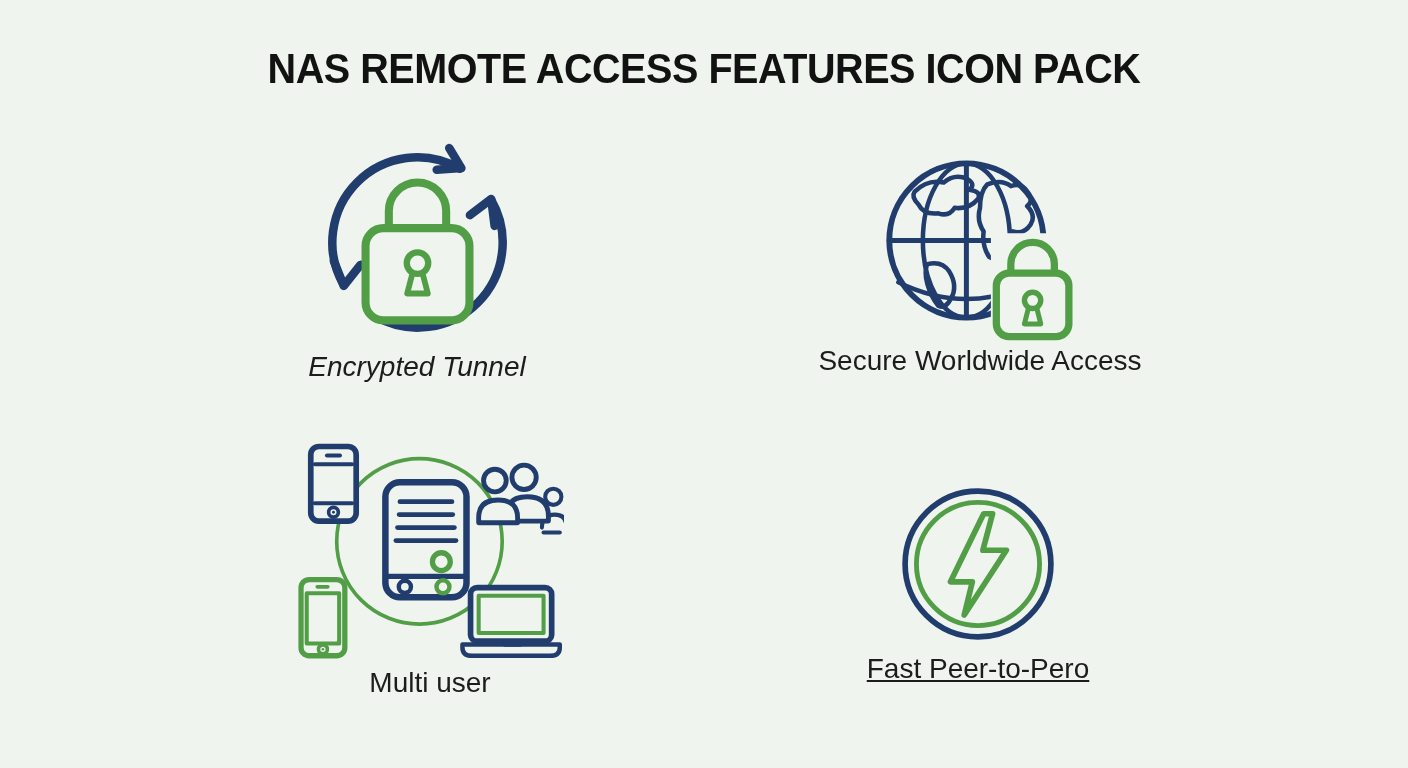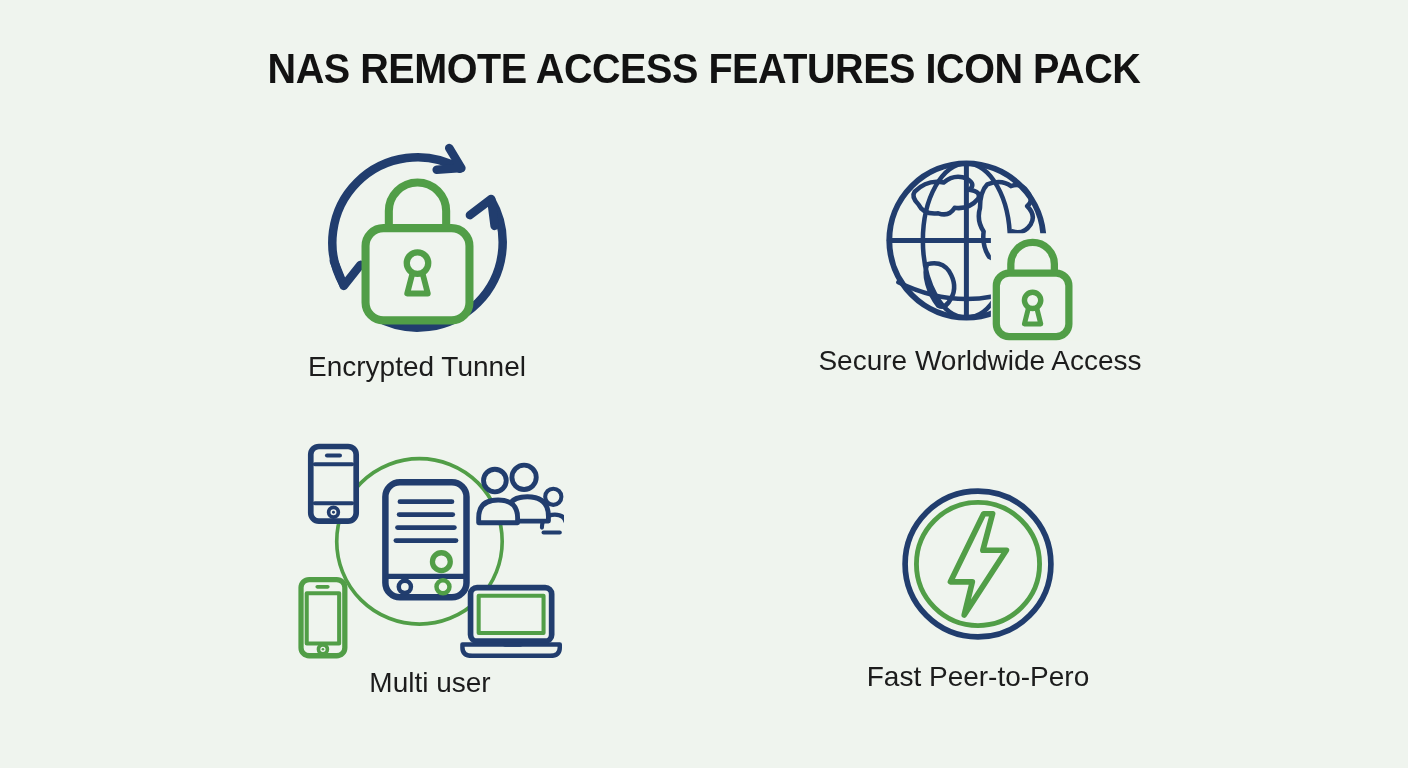--- a/index.html
+++ b/index.html
@@ -17,32 +17,32 @@
     color:#121212;
     letter-spacing:-0.5px;
     transform:scaleX(0.92);
     transform-origin:center;
     margin:0;
   }
   .cell{
     position:absolute;
     display:flex;flex-direction:column;align-items:center;
   }
-  .c1{left:252px;top:126px;width:330px;}
+  .c1{left:252px;top:126px;width:330px;font-style:italic;}
   .c2{left:790px;top:148px;width:380px;}
   .c3{left:296px;top:440px;width:268px;}
   .c4{left:788px;top:483px;width:380px;}
   .label{
     font-size:28px;color:#1c1c1c;
     white-space:nowrap;
   }
   .c1 .label{margin-top:10px;}
   .c2 .label{margin-top:2px;}
   .c3 .label{margin-top:8px;text-align:right;}
-  .c4 .label{margin-top:16px;}
+  .c4 .label{margin-top:8px;text-decoration:underline;}
   svg{display:block;}
 </style>
 </head>
 <body>
 
 <h1 class="title">NAS REMOTE ACCESS FEATURES ICON PACK</h1>
 
 <div class="cell c1">
   <svg viewBox="0 0 240 240" width="215" height="215">
     <g stroke="#213d6e" stroke-width="9.5" fill="none" stroke-linecap="round" stroke-linejoin="round">

